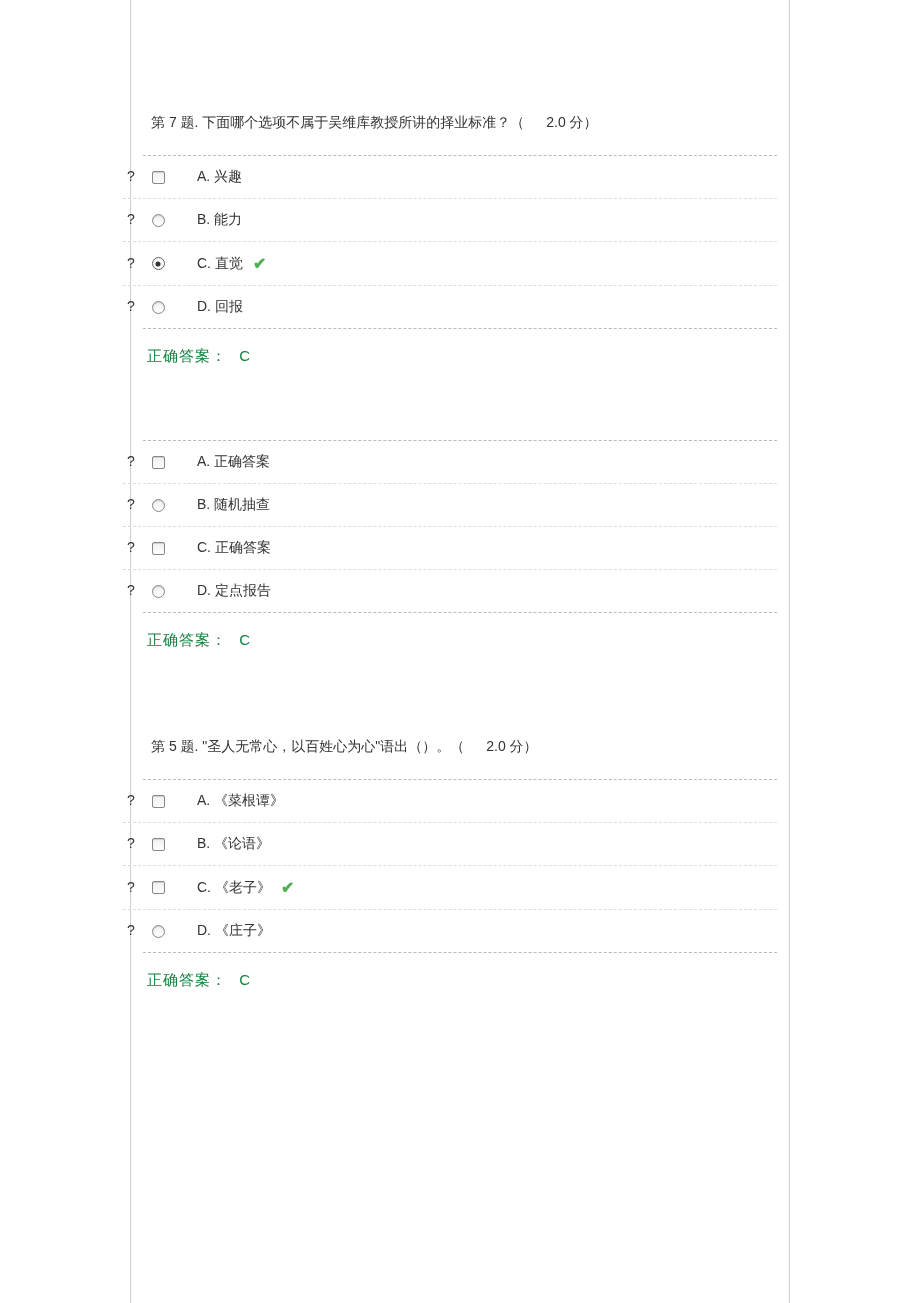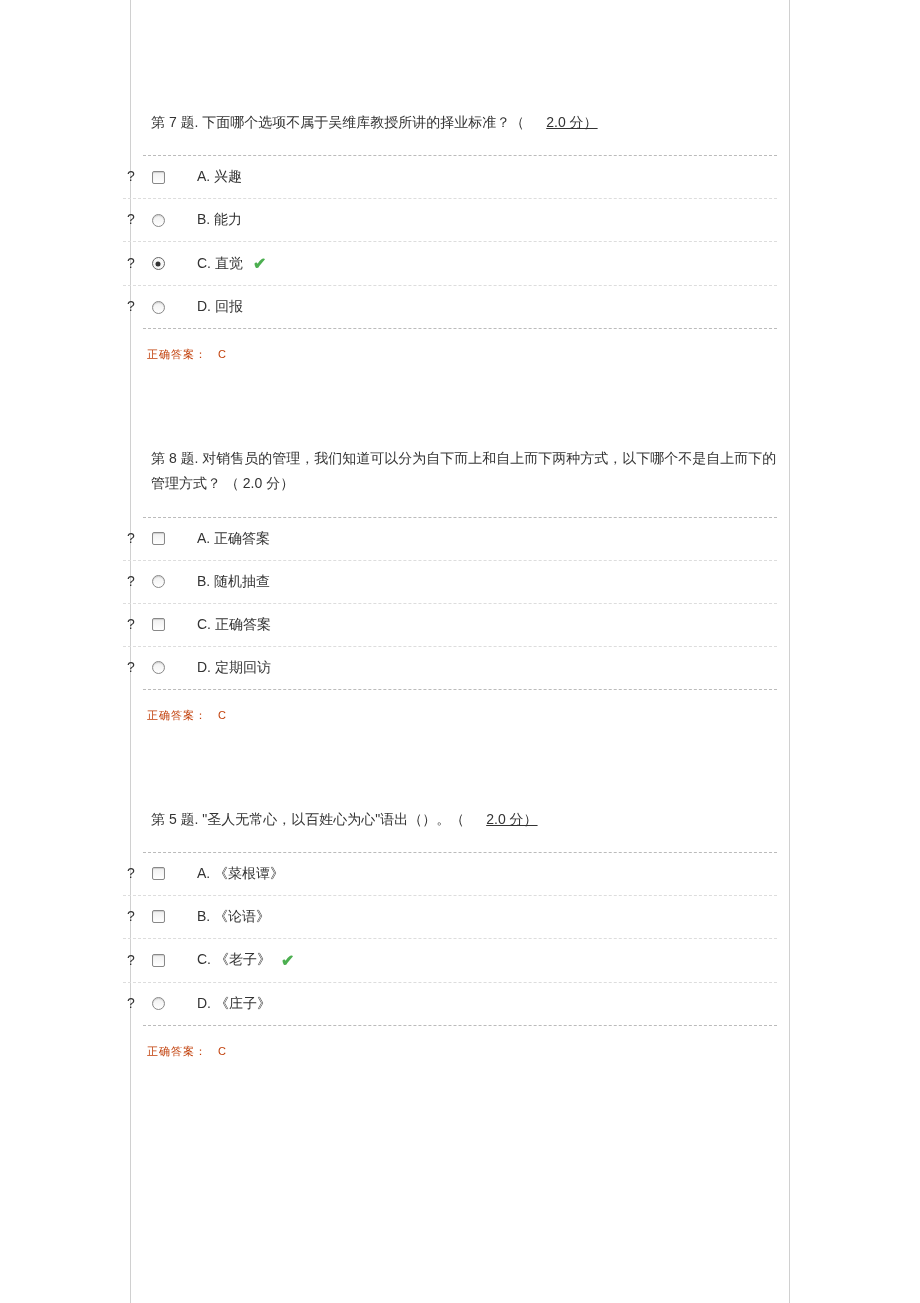--- a/index.html
+++ b/index.html
@@ -105,38 +105,37 @@
       align-items: center;
     }
     .check-icon {
       margin-left: 10px;
       color: #4caf50;
       font-weight: bold;
       font-size: 16px;
     }
     .answer-row {
       padding: 18px 0 24px 4px;
-      font-size: 11px;
-      color: #c2410c;
+      font-size: 15px;
+      color: #15803d;
     }
     .answer-label {
       letter-spacing: 1px;
     }
     .answer-value {
       margin-left: 8px;
       font-family: Arial, sans-serif;
     }
     .qnum {
       display: inline;
       margin-top: 43px;
     }
     .score {
       display: inline;
       margin-left: 18px;
-      text-decoration: underline;
     }
     .spacer {
       height: 50px;
     }
   </style>
 </head>
 <body>
 
 <div class="page-container">
 
@@ -181,25 +180,20 @@
     </div>
     <div class="answer-row">
       <span class="answer-label">正确答案：</span>
       <span class="answer-value">C</span>
     </div>
   </div>
 
   <div class="spacer"></div>
 
   <div class="question-block">
-    <div class="question-title">
-      <span class="qnum">第 8 题.</span>
-      <span>对销售员的管理，我们知道可以分为自下而上和自上而下两种方式，以下哪个不是自上而下的管理方式？</span>
-      <span>（ 2.0 分）</span>
-    </div>
     <div class="options-wrapper">
       <div class="option-row">
         <span class="qmark">?</span>
         <span class="radio-box">
             <span class="radio-icon radio-square"></span>
           </span>
         <span class="option-text">A. 正确答案</span>
       </div>
       <div class="option-row">
         <span class="qmark">?</span>
@@ -213,21 +207,21 @@
         <span class="radio-box">
             <span class="radio-icon radio-square"></span>
           </span>
         <span class="option-text">C. 正确答案</span>
       </div>
       <div class="option-row">
         <span class="qmark">?</span>
         <span class="radio-box">
             <span class="radio-icon radio-unchecked"></span>
           </span>
-        <span class="option-text">D. 定期回访</span>
+        <span class="option-text">D. 定点报告</span>
       </div>
     </div>
     <div class="answer-row">
       <span class="answer-label">正确答案：</span>
       <span class="answer-value">C</span>
     </div>
   </div>
 
   <div class="spacer"></div>
 

